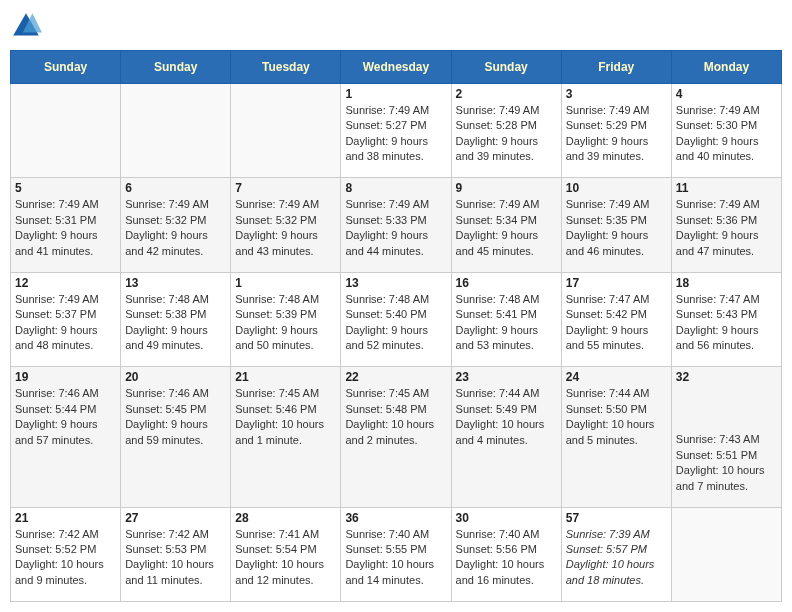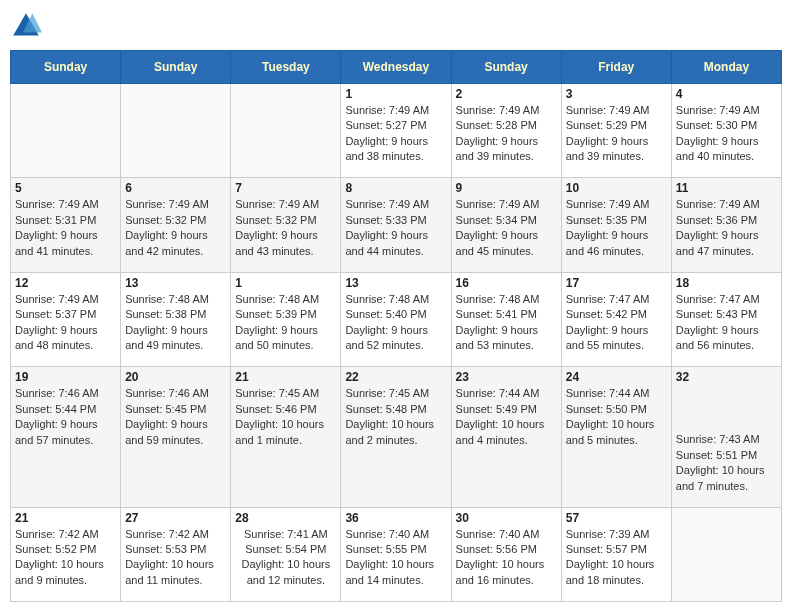--- a/index.html
+++ b/index.html
@@ -330,42 +330,42 @@
           </td>
           <td>
             <div class="day-num">27</div>
             <div class="day-info" style="white-space: pre-line;">Sunrise: 7:42 AM
 Sunset: 5:53 PM
 Daylight: 10 hours
 and 11 minutes.</div>
           </td>
           <td>
             <div class="day-num">28</div>
-            <div class="day-info" style="white-space: pre-line; text-align: center;">Sunrise: 7:41 AM
+            <div class="day-info" style="white-space: pre-line;">Sunrise: 7:41 AM
 Sunset: 5:54 PM
 Daylight: 10 hours
 and 12 minutes.</div>
           </td>
           <td>
             <div class="day-num">36</div>
             <div class="day-info" style="white-space: pre-line;">Sunrise: 7:40 AM
 Sunset: 5:55 PM
 Daylight: 10 hours
 and 14 minutes.</div>
           </td>
           <td>
             <div class="day-num">30</div>
             <div class="day-info" style="white-space: pre-line;">Sunrise: 7:40 AM
 Sunset: 5:56 PM
 Daylight: 10 hours
 and 16 minutes.</div>
           </td>
           <td>
             <div class="day-num">57</div>
-            <div class="day-info" style="white-space: pre-line;">Sunrise: 7:39 AM
+            <div class="day-info" style="white-space: pre-line; font-style: italic;">Sunrise: 7:39 AM
 Sunset: 5:57 PM
 Daylight: 10 hours
 and 18 minutes.</div>
           </td>
           <td class="empty-cell"></td>
         </tr>
       </tbody>
   </table>
 </div>
 

